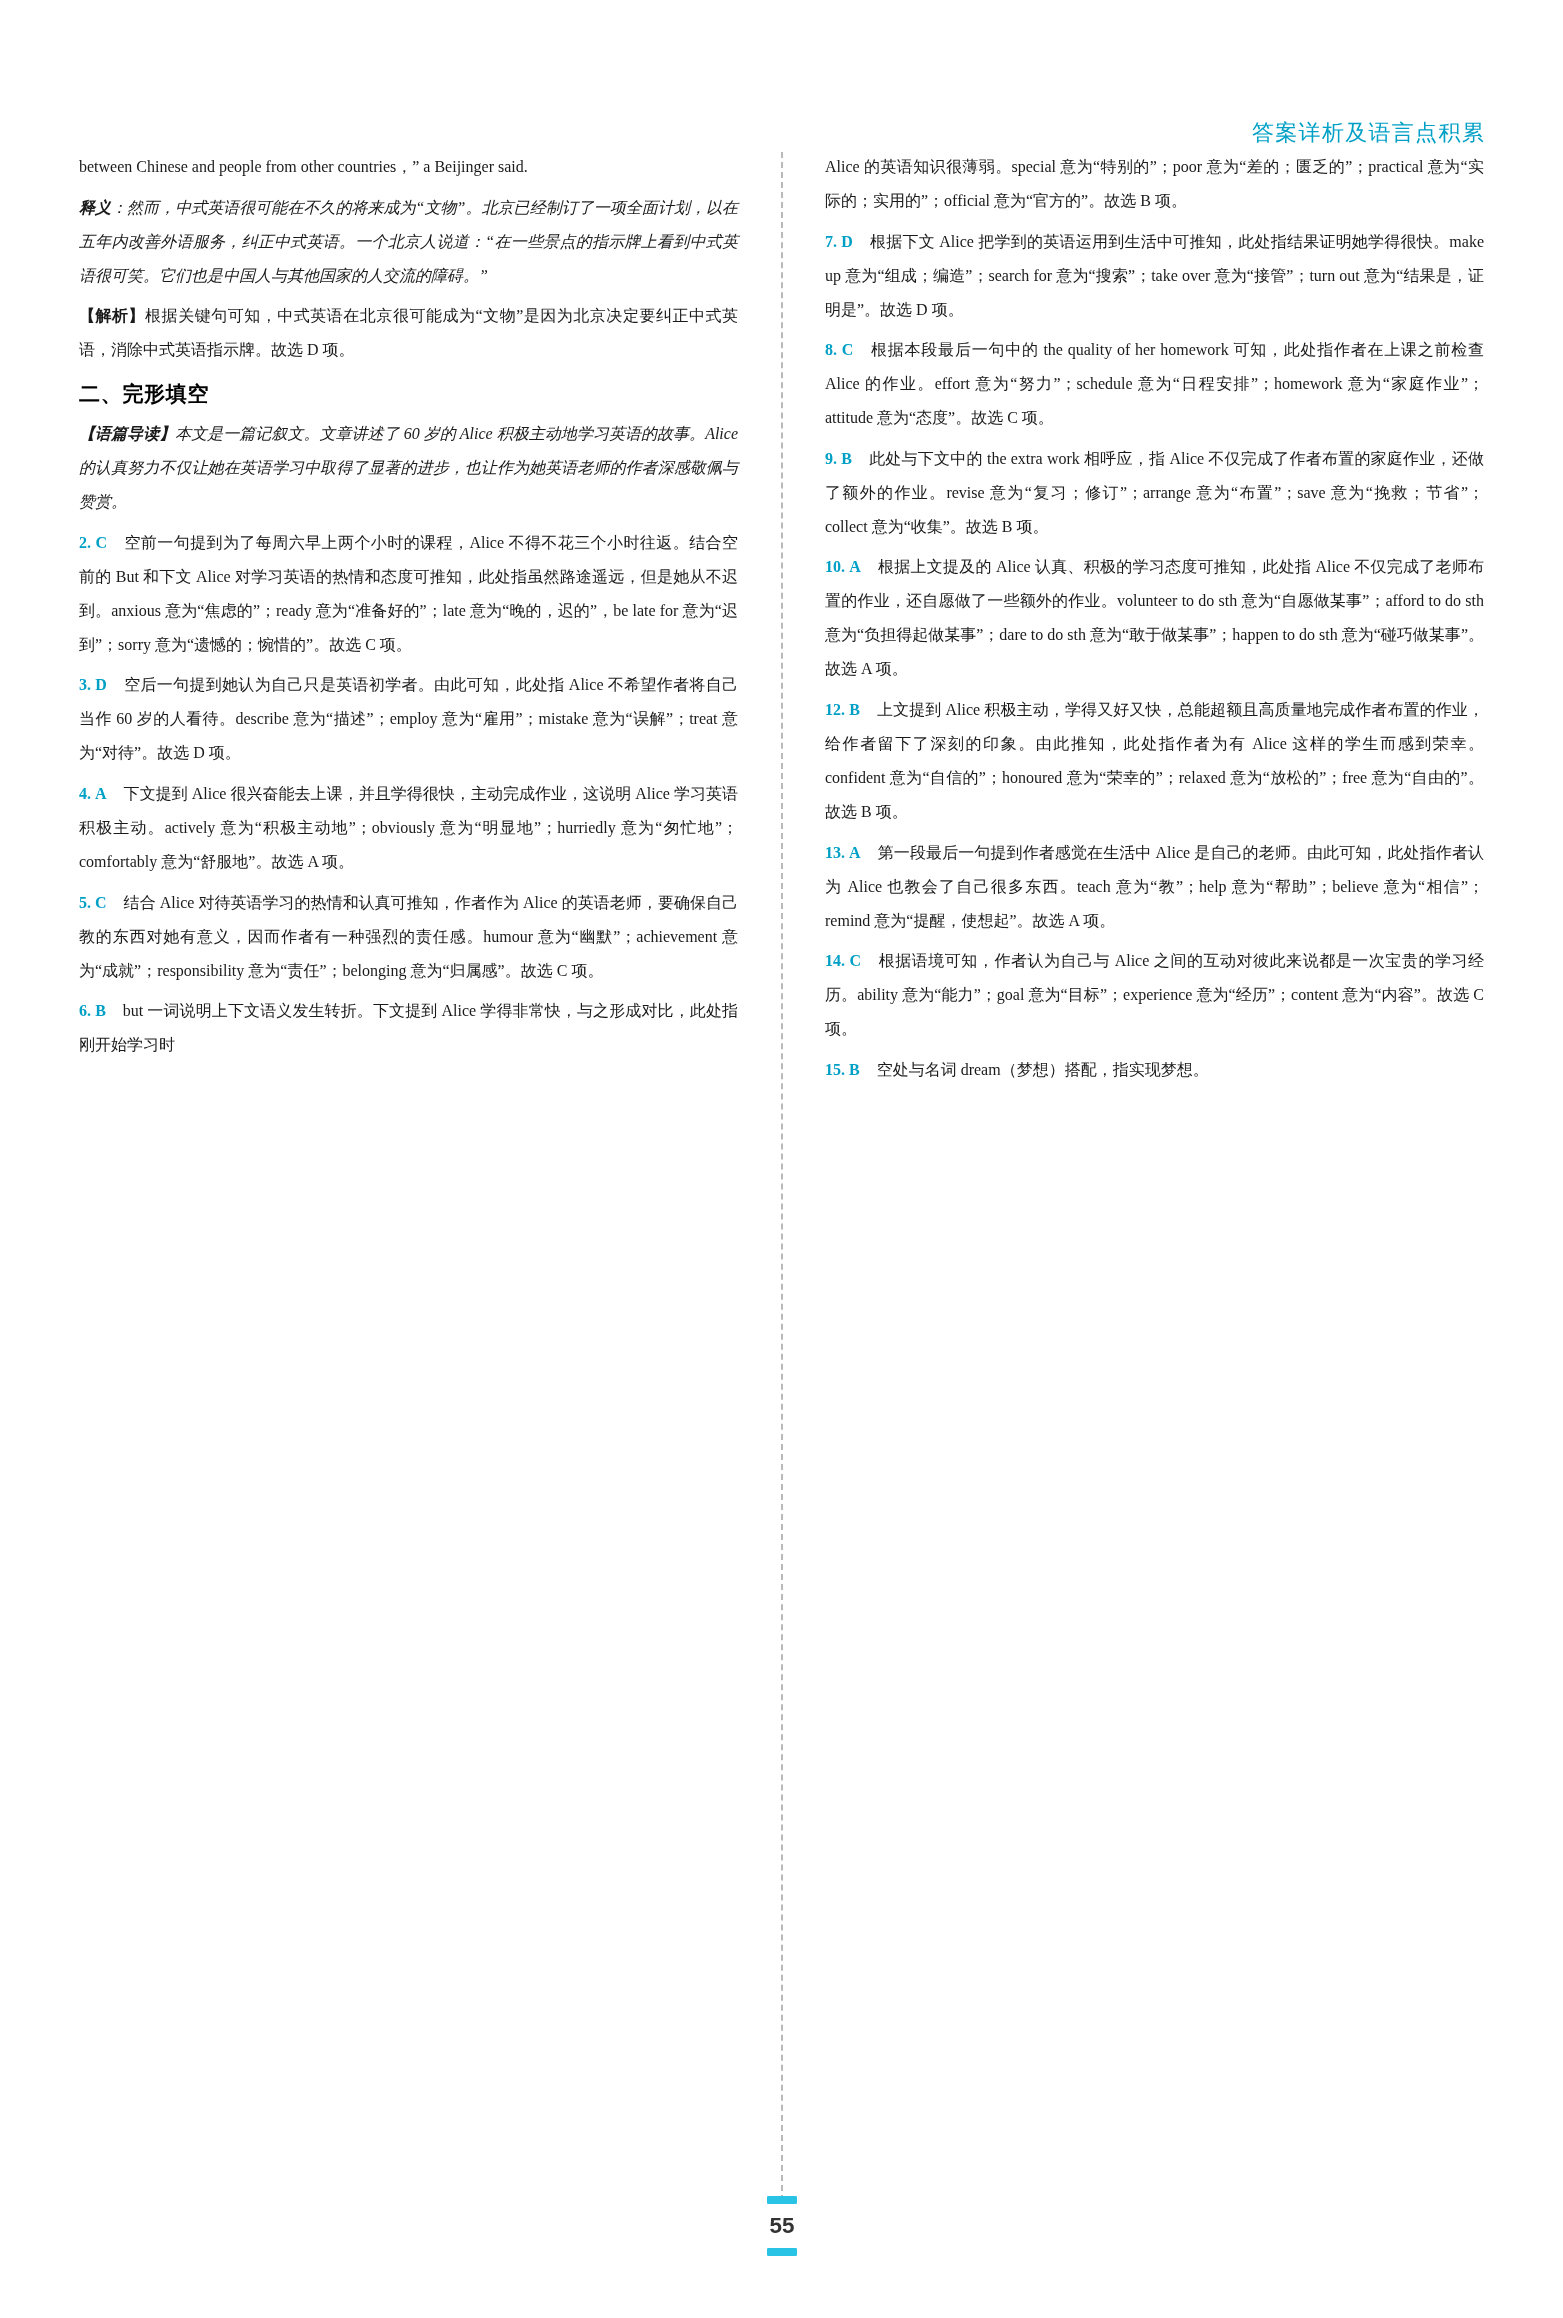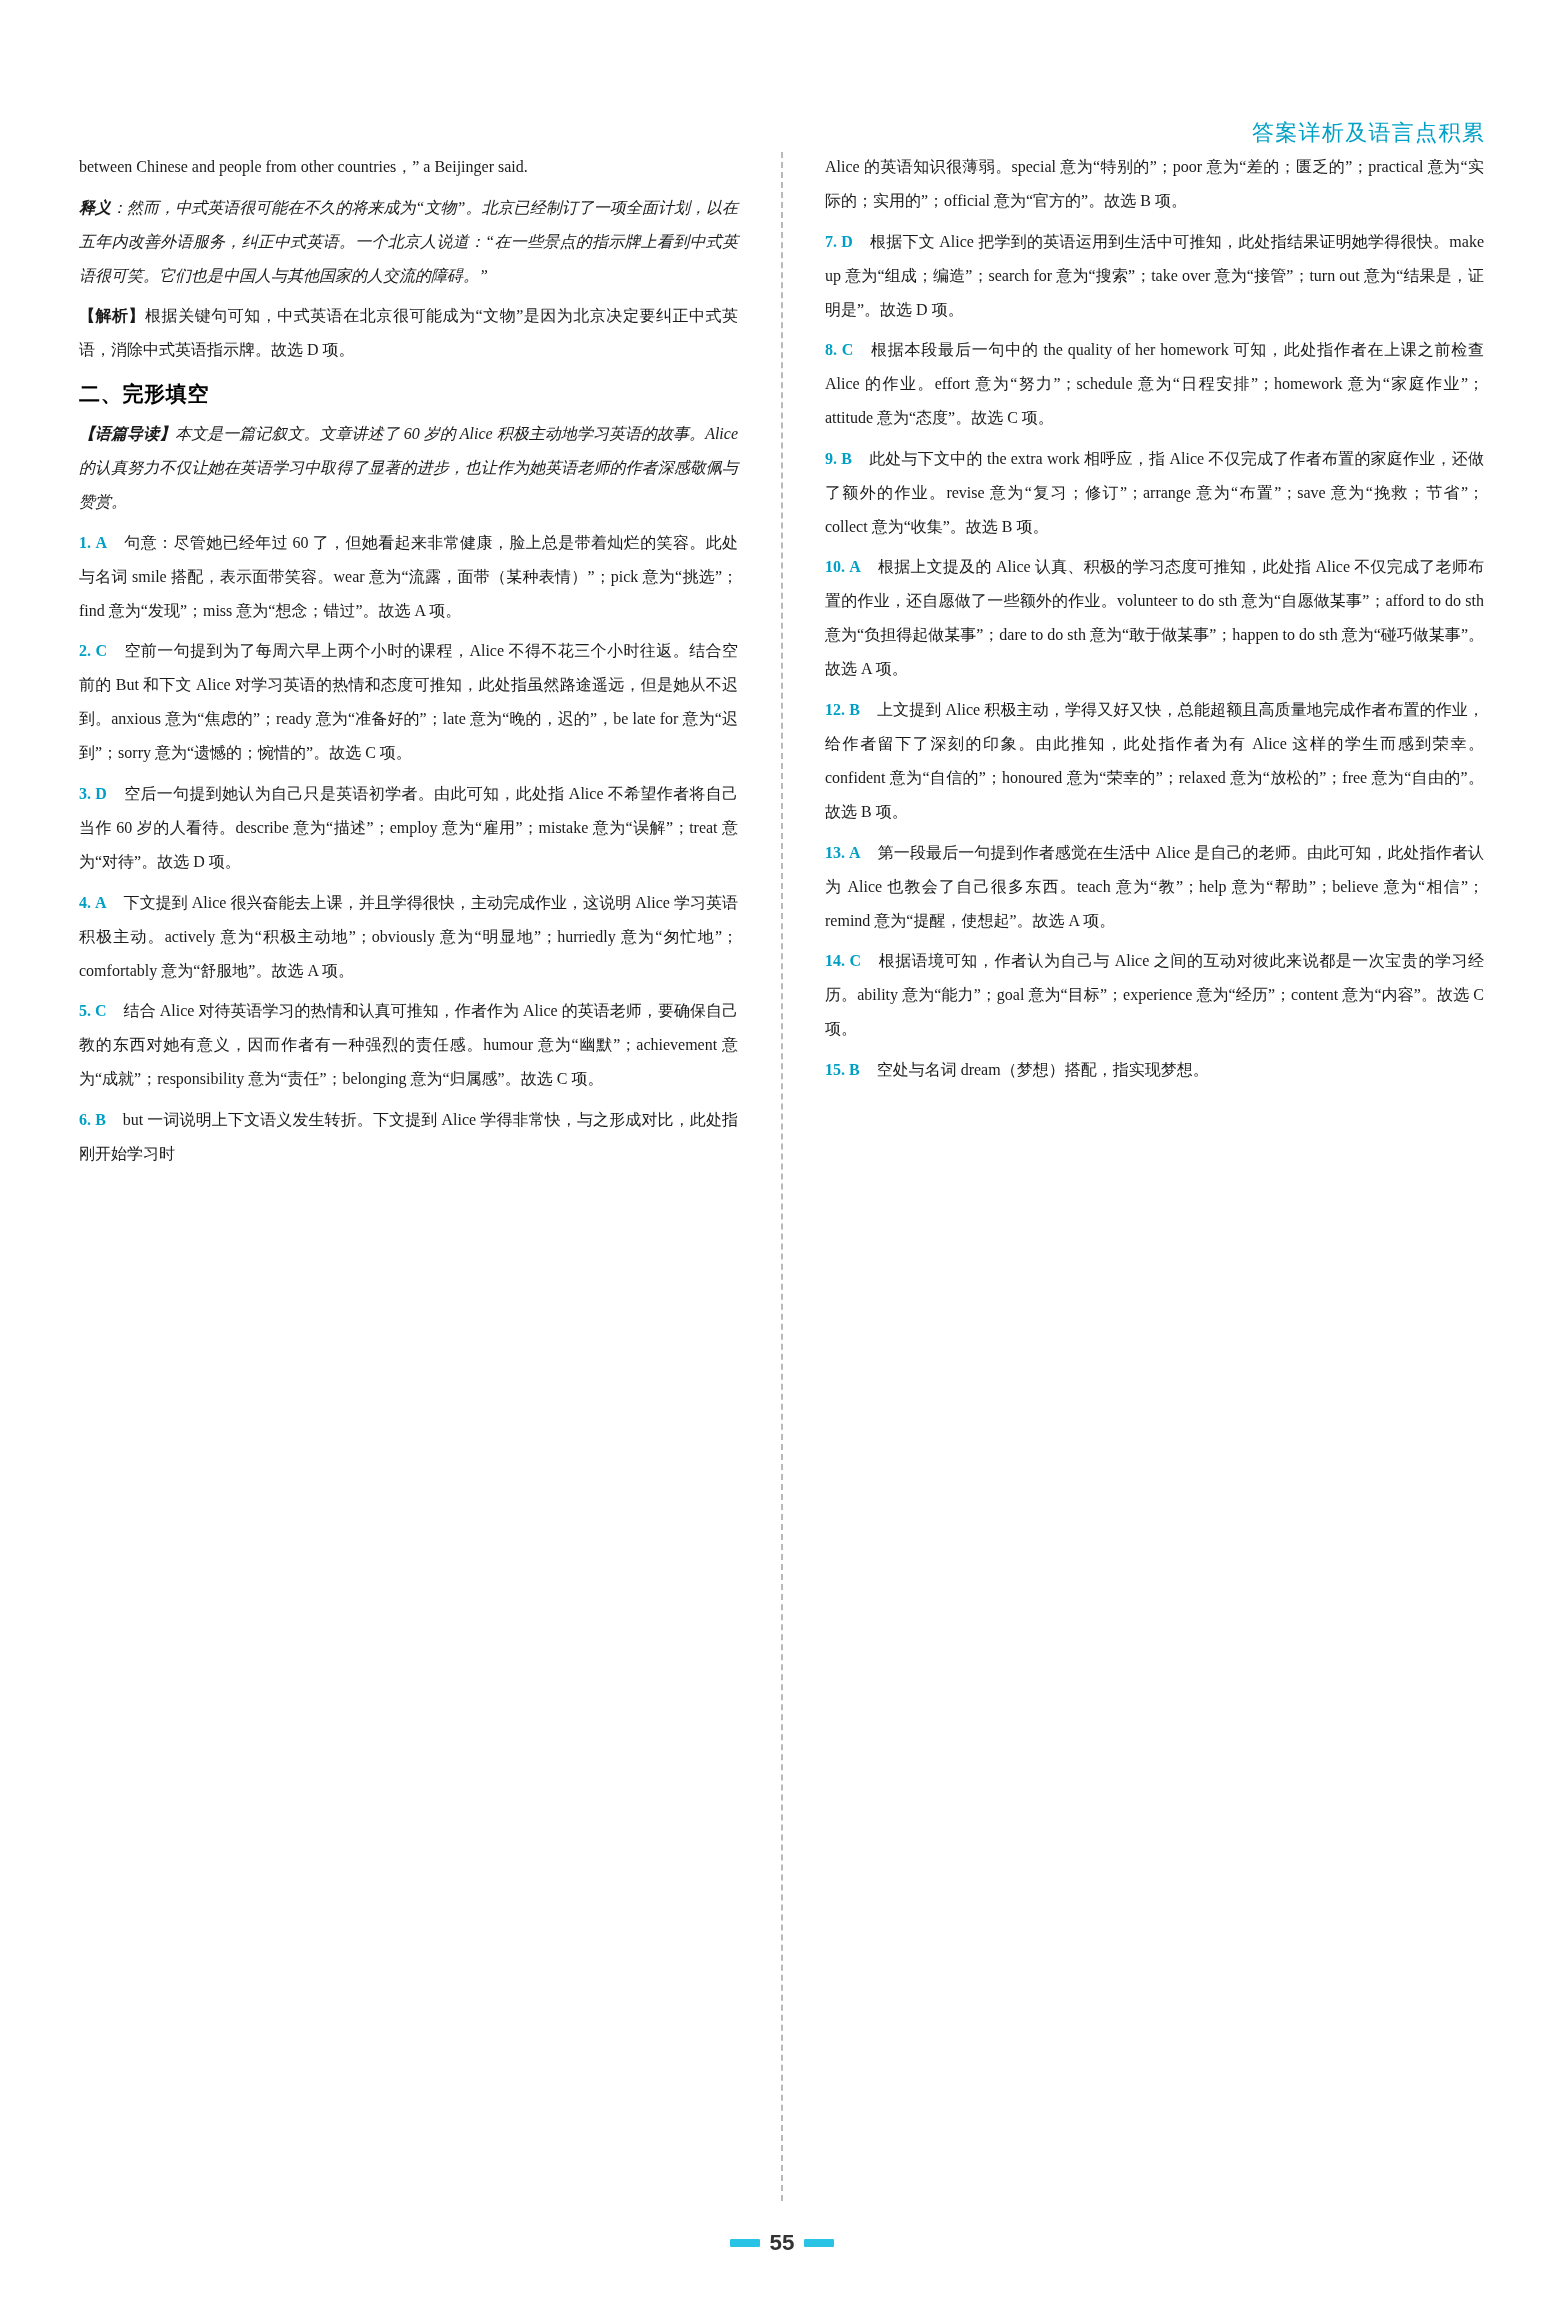--- a/index.html
+++ b/index.html
@@ -83,20 +83,21 @@
   
   .footer {
     position: absolute;
     left: 0;
     right: 0;
     bottom: 63px;
     display: flex;
     align-items: center;
     justify-content: center;
     gap: 9.2px;
+    flex-direction: column;
   }
   .foot-num {
     font-family: "Liberation Sans", sans-serif;
     font-size: 22.4px;
     color: #333333;
     font-weight: bold;
   }
   .foot-dash {
     width: 30px;
     height: 8px;
@@ -131,24 +132,20 @@
       <p class="para">
         <span class="lbl-bold">【解析】</span><span>根据关键句可知，中式英语在北京很可能成为“文物”是因为北京决定要纠正中式英语，消除中式英语指示牌。故选 D 项。</span>
       </p>
 
       <p class="sect-title">二、完形填空</p>
 
       <p class="para kaiti">
         <span class="lbl-bold">【语篇导读】</span><span>本文是一篇记叙文。文章讲述了 60 岁的 Alice 积极主动地学习英语的故事。Alice 的认真努力不仅让她在英语学习中取得了显著的进步，也让作为她英语老师的作者深感敬佩与赞赏。</span>
       </p>
 
-      <p class="para">
-        <span class="qnum">1.</span>
-        <span class="qnum">A</span><span class="qnum-sp"></span><span>句意：尽管她已经年过 60 了，但她看起来非常健康，脸上总是带着灿烂的笑容。此处与名词 smile 搭配，表示面带笑容。wear 意为“流露，面带（某种表情）”；pick 意为“挑选”；find 意为“发现”；miss 意为“想念；错过”。故选 A 项。</span>
-      </p>
 
       <p class="para">
         <span class="qnum">2.</span>
         <span class="qnum">C</span><span class="qnum-sp"></span><span>空前一句提到为了每周六早上两个小时的课程，Alice 不得不花三个小时往返。结合空前的 But 和下文 Alice 对学习英语的热情和态度可推知，此处指虽然路途遥远，但是她从不迟到。anxious 意为“焦虑的”；ready 意为“准备好的”；late 意为“晚的，迟的”，be late for 意为“迟到”；sorry 意为“遗憾的；惋惜的”。故选 C 项。</span>
       </p>
 
       <p class="para">
         <span class="qnum">3.</span>
         <span class="qnum">D</span><span class="qnum-sp"></span><span>空后一句提到她认为自己只是英语初学者。由此可知，此处指 Alice 不希望作者将自己当作 60 岁的人看待。describe 意为“描述”；employ 意为“雇用”；mistake 意为“误解”；treat 意为“对待”。故选 D 项。</span>
       </p>

